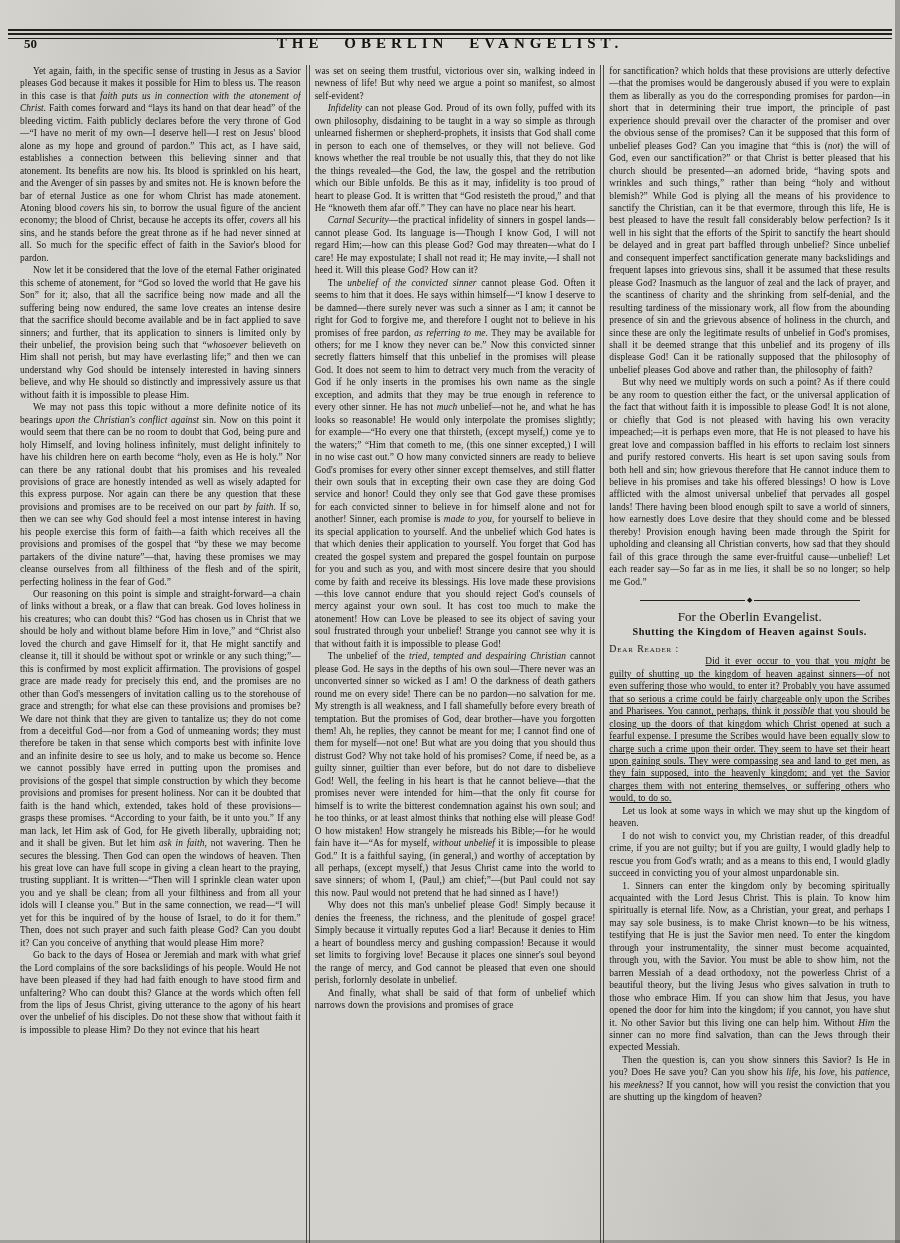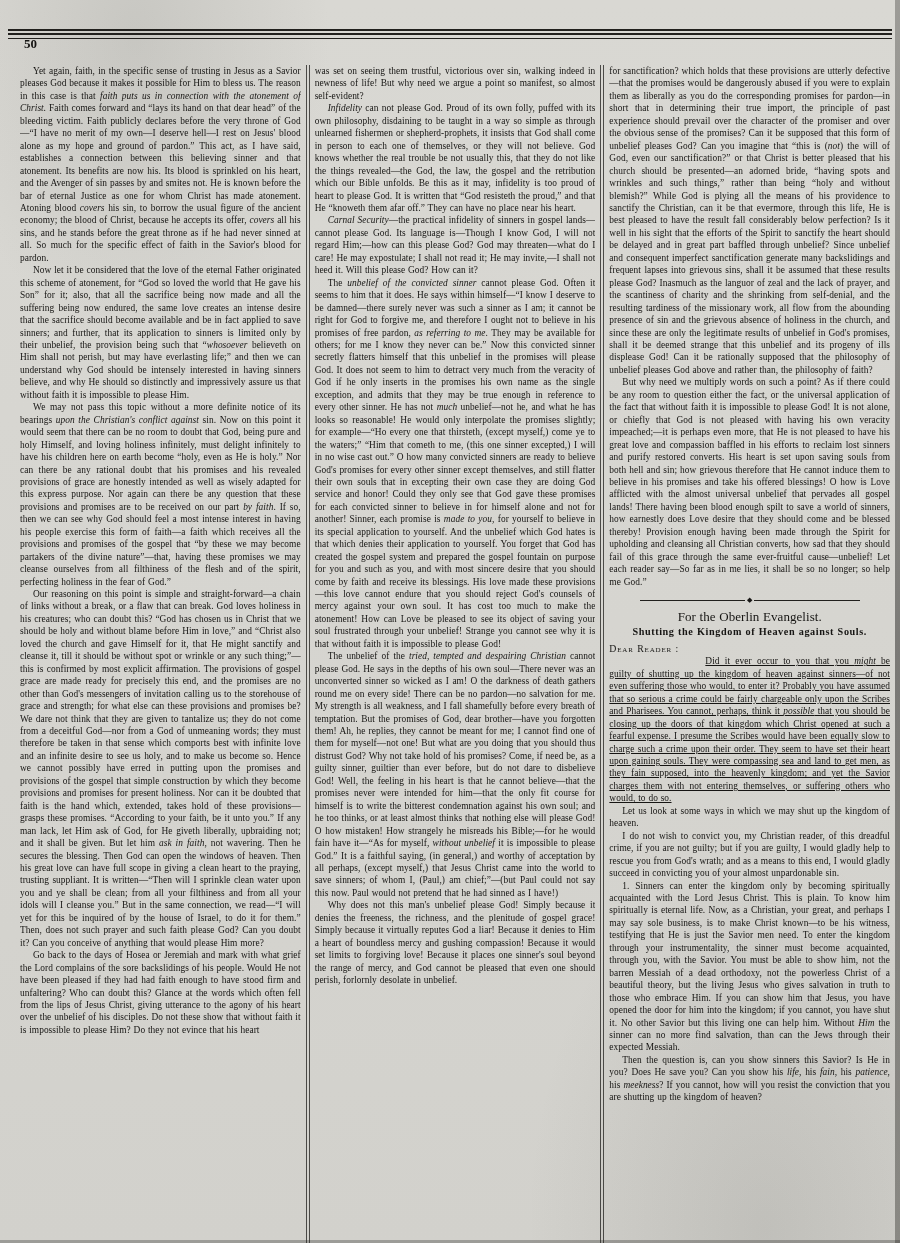--- a/index.html
+++ b/index.html
@@ -47,56 +47,58 @@
 </head>
 <body>
 
 <div class="page">
   <div class="scan-edge-right"></div>
   <div class="scan-edge-bottom"></div>
 
   <div class="masthead">
     <div class="hr-double hr-top"></div>
     <span class="page-number">50</span>
+    <div class="masthead-title">THE OBERLIN EVANGELIST.</div>
     <div class="hr-double hr-under"></div>
   </div>
 
   <div class="columns">
     <div class="col">
         <p class="para">Yet again, faith, in the specific sense of trusting in Jesus as a Savior pleases God because it makes it possible for Him to bless us.  The reason in this case is that <i>faith puts us in connection with the atonement of Christ.</i> Faith comes forward and “lays its hand on that dear head” of the bleeding victim.  Faith publicly declares before the very throne of God—“I have no merit of my own—I deserve hell—I rest on Jesus' blood alone as my hope and ground of pardon.”  This act, as I have said, establishes a connection between this believing sinner and that atonement.  Its benefits are now his.  Its blood is sprinkled on his heart, and the Avenger of sin passes by and smites not.  He is known before the bar of eternal Justice as one for whom Christ has made atonement. Atoning blood <i>covers</i> his sin, to borrow the usual figure of the ancient economy; the blood of Christ, because he accepts its offer, <i>covers</i> all his sins, and he stands before the great throne as if he had never sinned at all.  So much for the specific effect of faith in the Savior's blood for pardon.</p>
         <p class="para">Now let it be considered that the love of the eternal Father originated this scheme of atonement, for “God so loved the world that He gave his Son” for it; also, that all the sacrifice being now made and all the suffering being now endured, the same love creates an intense desire that the sacrifice should become available and be in fact applied to save sinners; and further, that its application to sinners is limited only by their unbelief, the provision being such that “<i>whosoever</i> believeth on Him shall not perish, but may have everlasting life;” and then we can understand why God should be intensely interested in having sinners believe, and why He should so distinctly and impressively assure us that without faith it is impossible to please Him.</p>
         <p class="para">We may not pass this topic without a more definite notice of its bearings <i>upon the Christian's conflict against</i> sin.  Now on this point it would seem that there can be no room to doubt that God, being pure and holy Himself, and loving holiness infinitely, must delight infinitely to have his children here on earth become “holy, even as He is holy.”  Nor can there be any rational doubt that his promises and his revealed provisions of grace are honestly intended as well as wisely adapted for this express purpose.  Nor again can there be any question that these provisions and promises are to be received on our part <i>by faith</i>.  If so, then we can see why God should feel a most intense interest in having his people exercise this form of faith—a faith which receives all the provisions and promises of the gospel that “by these we may become partakers of the divine nature”—that, having these promises we may cleanse ourselves from all filthiness of the flesh and of the spirit, perfecting holiness in the fear of God.”</p>
         <p class="para">Our reasoning on this point is simple and straight-forward—a chain of links without a break, or a flaw that can break.  God loves holiness in his creatures; who can doubt this?  “God has chosen us in Christ that we should be holy and without blame before Him in love,” and “Christ also loved the church and gave Himself for it, that He might sanctify and cleanse it, till it should be without spot or wrinkle or any such thing;”—this is confirmed by most explicit affirmation.  The provisions of gospel grace are made ready for precisely this end, and the promises are no other than God's messengers of invitation calling us to the storehouse of grace and strength; for what else can these provisions and promises be?  We dare not think that they are given to tantalize us; they do not come from a deceitful God—nor from a God of unmeaning words; they must therefore be taken in that sense which comports best with infinite love and an infinite desire to see us holy, and to make us become so.  Hence we cannot possibly have erred in putting upon the promises and provisions of the gospel that simple construction by which they become provisions and promises for present holiness.  Nor can it be doubted that faith is the hand which, extended, takes hold of these provisions—grasps these promises.  “According to your faith, be it unto you.”  If any man lack, let Him ask of God, for He giveth liberally, upbraiding not; and it shall be given.  But let him <i>ask in faith</i>, not wavering. Then he secures the blessing.  Then God can open the windows of heaven.  Then his great love can have full scope in giving a clean heart to the praying, trusting suppliant.  It is written—“Then will I sprinkle clean water upon you and ye shall be clean; from all your filthiness and from all your idols will I cleanse you.” But in the same connection, we read—“I will yet for this be inquired of by the house of Israel, to do it for them.”  Then, does not such prayer and such faith please God?  Can you doubt it?  Can you conceive of anything that would please Him more?</p>
         <p class="para">Go back to the days of Hosea or Jeremiah and mark with what grief the Lord complains of the sore backslidings of his people.  Would He not have been pleased if they had had faith enough to have stood firm and unfaltering?  Who can doubt this?  Glance at the words which often fell from the lips of Jesus Christ, giving utterance to the agony of his heart over the unbelief of his disciples.  Do not these show that without faith it is impossible to please Him?  Do they not evince that his heart</p>
       </div>
     <div class="col-rule"></div>
     <div class="col">
         <p class="para cont">was set on seeing them trustful, victorious over sin, walking indeed in newness of life!  But why need we argue a point so manifest, so almost self-evident?</p>
         <p class="para"><i>Infidelity</i> can not please God.  Proud of its own folly, puffed with its own philosophy, disdaining to be taught in a way so simple as through unlearned fishermen or shepherd-prophets, it insists that God shall come in person to each one of themselves, or they will not believe. God knows whether the real trouble be not usually this, that they do not like the things revealed—the God, the law, the gospel and the retribution which our Bible unfolds.  Be this as it may, infidelity is too proud of heart to please God.  It is written that “God resisteth the proud,” and that He “knoweth them afar off.”  They can have no place near his heart.</p>
         <p class="para"><i>Carnal Security</i>—the practical infidelity of sinners in gospel lands—cannot please God.  Its language is—Though I know God, I will not regard Him;—how can this please God?  God may threaten—what do I care! He may expostulate; I shall not read it; He may invite,—I shall not heed it.  Will this please God?  How can it?</p>
         <p class="para">The <i>unbelief of the convicted sinner</i> cannot please God. Often it seems to him that it does.  He says within himself—“I know I deserve to be damned—there surely never was such a sinner as I am; it cannot be right for God to forgive me, and therefore I ought not to believe in his promises of free pardon, <i>as referring to me</i>.  They may be available for others; for me I know they never can be.”  Now this convicted sinner secretly flatters himself that this unbelief in the promises will please God. It does not seem to him to detract very much from the veracity of God if he only inserts in the promises his own name as the single exception, and admits that they may be true enough in reference to every other sinner.  He has not <i>much</i> unbelief—not he, and what he has looks so reasonable!  He would only interpolate the promises slightly; for example—“Ho every one that thirsteth, (except myself,) come ye to the waters;”  “Him that cometh to me, (this one sinner excepted,) I will in no wise cast out.”  O how many convicted sinners are ready to believe God's promises for every other sinner except themselves, and still flatter their own souls that in excepting their own case they are doing God service and honor!  Could they only see that God gave these promises for each convicted sinner to believe in for himself alone and not for another!  Sinner, each promise is <i>made to you</i>, for yourself to believe in its special application to yourself.  And the unbelief which God hates is that which denies their application to yourself.  You forget that God has created the gospel system and prepared the gospel fountain on purpose for you and such as you, and with most sincere desire that you should come by faith and receive its blessings.  His love made these provisions—this love cannot endure that you should reject God's counsels of mercy against your own soul.  It has cost too much to make the atonement! How can Love be pleased to see its object of saving your soul frustrated through your unbelief!  Strange you cannot see why it is that without faith it is impossible to please God!</p>
         <p class="para">The unbelief of the <i>tried, tempted and despairing Christian</i> cannot please God.  He says in the depths of his own soul—There never was an unconverted sinner so wicked as I am!  O the darkness of death gathers round me on every side!  There can be no pardon—no salvation for me.  My strength is all weakness, and I fall shamefully before every breath of temptation.  But the promises of God, dear brother—have you forgotten them! Ah, he replies, they cannot be meant for me; I cannot find one of them for myself—not one!  But what are you doing that you should thus distrust God?  Why not take hold of his promises?  Come, if need be, as a guilty sinner, guiltier than ever before, but do not dare to disbelieve God!  Well, the feeling in his heart is that he cannot believe—that the promises never were intended for him—that the only fit course for himself is to write the bitterest condemnation against his own soul; and he too thinks, or at least almost thinks that nothing else will please God!  O how mistaken!  How strangely he misreads his Bible;—for he would fain have it—“As for myself, <i>without unbelief</i> it is impossible to please God.” It is a faithful saying, (in general,) and worthy of acceptation by all perhaps, (except myself,) that Jesus Christ came into the world to save sinners; of whom I, (Paul,) am chief;”—(but Paul could not say this now. Paul would not pretend that he had sinned as I have!)</p>
         <p class="para">Why does not this man's unbelief please God!  Simply because it denies the freeness, the richness, and the plenitude of gospel grace!  Simply because it virtually reputes God a liar!  Because it denies to Him a heart of boundless mercy and gushing compassion!  Because it would set limits to forgiving love!  Because it places one sinner's soul beyond the range of mercy, and God cannot be pleased that even one should perish, forlornly desolate in unbelief.</p>
+        <p class="para">And finally, what shall be said of that form of unbelief which narrows down the provisions and promises of grace</p>
       </div>
     <div class="col-rule"></div>
     <div class="col">
       <div>
           <p class="para cont">for sanctification? which holds that these provisions are utterly defective—that the promises would be dangerously abused if you were to explain them as liberally as you do the corresponding promises for pardon—in short that in determining their true import, the principle of past experience should prevail over the character of the promiser and over the obvious sense of the promises?  Can it be supposed that this form of unbelief pleases God?  Can you imagine that “this is (<i>not</i>) the will of God, even our sanctification?” or that Christ is better pleased that his church should be presented—an adorned bride, “having spots and wrinkles and such things,” rather than being “holy and without blemish?”  While God is plying all the means of his providence to sanctify the Christian, can it be that evermore, through this life, He is best pleased to have the result fall considerably below perfection?  Is it well in his sight that the efforts of the Spirit to sanctify the heart should be delayed and in great part baffled through unbelief?  Since unbelief and consequent imperfect sanctification generate many backslidings and frequent lapses into grievous sins, shall it be assumed that these results please God?  Inasmuch as the languor of zeal and the lack of prayer, and the scantiness of charity and the shrinking from self-denial, and the resulting tardiness of the missionary work, all flow from the abounding presence of sin and the grievous absence of holiness in the church, and since these are only the legitimate results of unbelief in God's promises, shall it be deemed strange that this unbelief and its progeny of ills displease God! Can it be rationally supposed that the philosophy of unbelief pleases God above and rather than, the philosophy of faith?</p>
           <p class="para">But why need we multiply words on such a point?  As if there could be any room to question either the fact, or the universal application of the fact that without faith it is impossible to please God!  It is not alone, or chiefly that God is not pleased with having his own veracity impeached;—it is perhaps even more, that He is not pleased to have his great love and compassion baffled in his efforts to reclaim lost sinners and purify restored converts.  His heart is set upon saving souls from both hell and sin; how grievous therefore that He cannot induce them to believe in his promises and take his offered blessings! O how is Love afflicted with the almost universal unbelief that pervades all gospel lands!  There having been blood enough spilt to save a world of sinners, how earnestly does Love desire that they should come and be blessed thereby!  Provision enough having been made through the Spirit for upholding and cleansing all Christian converts, how sad that they should fail of this grace through the same ever-fruitful cause—unbelief!  Let each reader say—So far as in me lies, it shall be so no longer; so help me God.”</p>
         </div>
       <div class="section-divider">
         <span class="line"></span>
         <span class="diamond">◆</span>
         <span class="line"></span>
       </div>
       <p class="para a2-dateline">For the Oberlin Evangelist.</p>
       <p class="para a2-title">Shutting the Kingdom of Heaven against Souls.</p>
       <p class="para a2-salutation">Dear Reader :</p>
       <div>
           <p class="para deep">Did it ever occur to you that you <i>might</i> be guilty of shutting up the kingdom of heaven against sinners—of not even suffering those who would, to enter it? Probably you have assumed that so serious a crime could be fairly chargeable only upon the Scribes and Pharisees. You cannot, perhaps, think it <i>possible</i> that you should be closing up the doors of that kingdom which Christ opened at such a fearful expense.  I presume the Scribes would have been equally slow to charge such a crime upon their order.  They seem to have set their heart upon gaining souls.  They were compassing sea and land to get men, as they fain supposed, into the heavenly kingdom; and yet the Savior charges them with not entering themselves, or suffering others who would, to do so.</p>
           <p class="para">Let us look at some ways in which we may shut up the kingdom of heaven.</p>
           <p class="para">I do not wish to convict you, my Christian reader, of this dreadful crime, if you are not guilty; but if you are guilty, I would gladly help to rescue you from God's wrath; and as a means to this end, I would gladly succeed in convicting you of your almost unpardonable sin.</p>
           <p class="para">1. Sinners can enter the kingdom only by becoming spiritually acquainted with the Lord Jesus Christ.  This is plain.  To know him spiritually is eternal life.  Now, as a Christian, your great, and perhaps I may say sole business, is to make Christ known—to be his witness, testifying that He is just the Savior men need.  To enter the kingdom through your instrumentality, the sinner must become acquainted, through you, with the Savior. You must be able to show him, not the barren Messiah of a dead orthodoxy, not the powerless Christ of a beautiful theory, but the living Jesus who gives salvation in truth to those who embrace Him.  If you can show him that Jesus, you have opened the door for him into the kingdom; if you cannot, you have shut it.  No other Savior but this living one can help him.  Without <i>Him</i> the sinner can no more find salvation, than can the Jews through their expected Messiah.</p>
-          <p class="para">Then the question is, can you show sinners this Savior? Is He in you?  Does He save you?  Can you show his <i>life</i>, his <i>fain</i>, his <i>patience</i>, his <i>meekness</i>?  If you cannot, how will you resist the conviction that you are shutting up the kingdom of heaven?</p>
+          <p class="para">Then the question is, can you show sinners this Savior? Is He in you?  Does He save you?  Can you show his <i>life</i>, his <i>love</i>, his <i>patience</i>, his <i>meekness</i>?  If you cannot, how will you resist the conviction that you are shutting up the kingdom of heaven?</p>
         </div>
     </div>
   </div>
 </div>
 
 </body></html>

